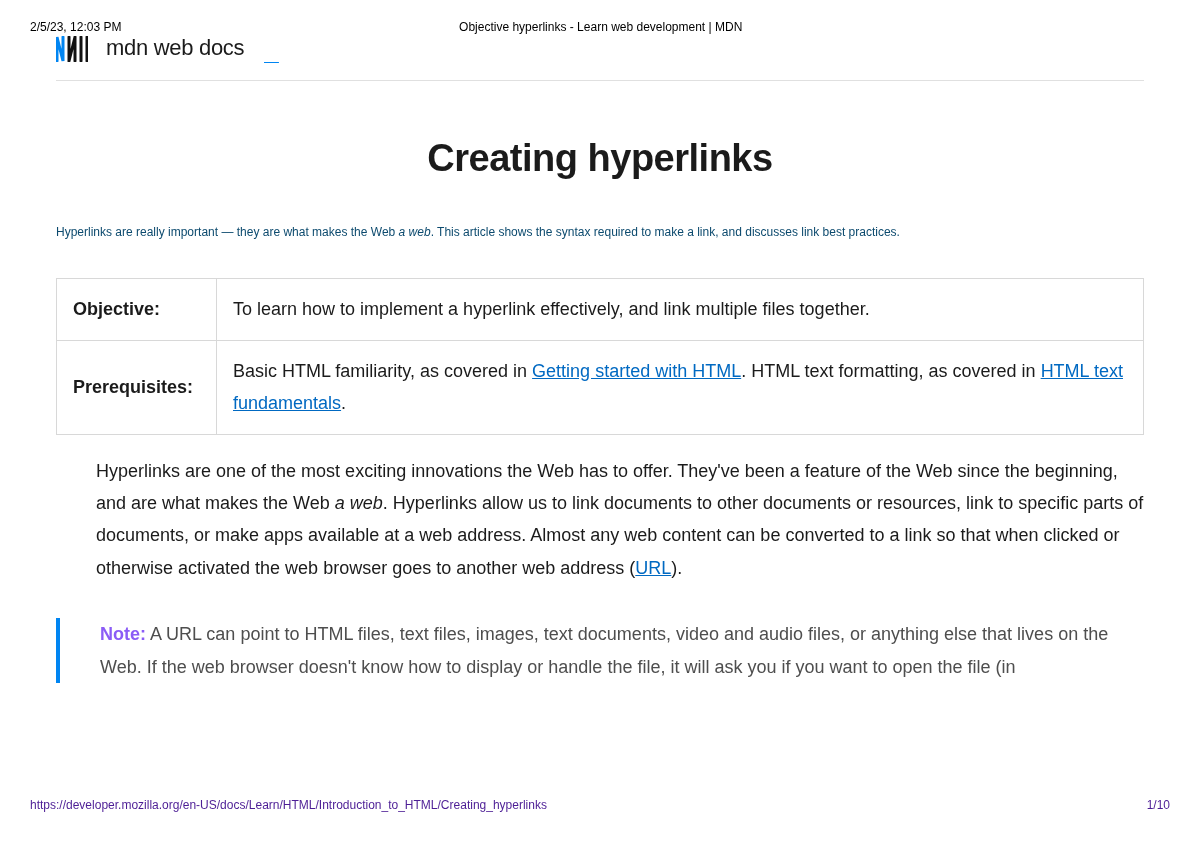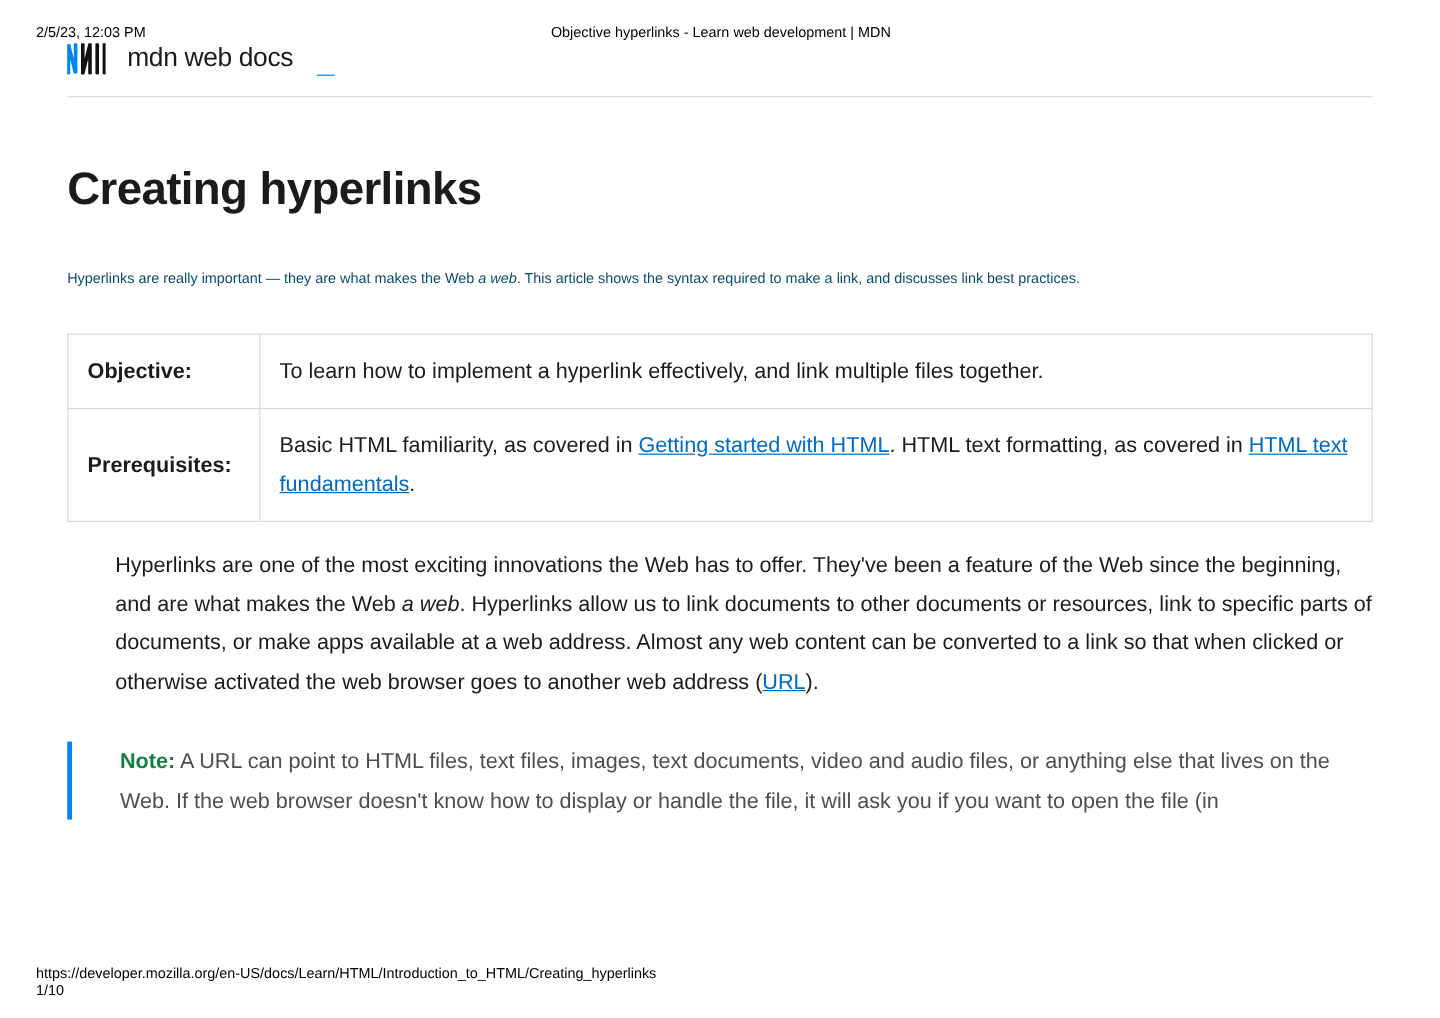--- a/index.html
+++ b/index.html
@@ -49,20 +49,21 @@
     line-height: 0.8;
     margin-left: 2px;
     position: relative;
     top: 3px;
   }
   h1.page-title {
     font-size: 38px;
     font-weight: 700;
     margin-top: 56px;
     letter-spacing: -0.5px;
+    text-align: center;
   }
   p.intro {
     font-size: 12px;
     line-height: 1.7;
     margin-top: 42px;
     color: #0c4a6e;
   }
   em { font-style: italic; }
   table.meta {
     width: 100%;
@@ -102,32 +103,31 @@
     padding: 0 0 0 40px;
     margin-top: 34px;
   }
   .note-box p {
     font-size: 18px;
     line-height: 1.8;
     color: #4e4e4e;
   }
   .note-label {
     font-weight: 700;
-    color: #15803d;
+    color: #8b5cf6;
   }
   .print-footer {
     position: absolute;
-    bottom: 16px;
+    bottom: 36px;
     left: 30px;
     right: 30px;
     display: flex;
     justify-content: space-between;
     font-size: 12px;
-    color: #000000;
-    flex-direction: column;
+    color: #4c1d95;
   }
 </style>
 </head>
 <body>
 
 <div class="print-header">
   <span>2/5/23, 12:03 PM</span>
   <span>Objective hyperlinks - Learn web development | MDN</span>
   <span style="width:90px;"></span>
 </div>

